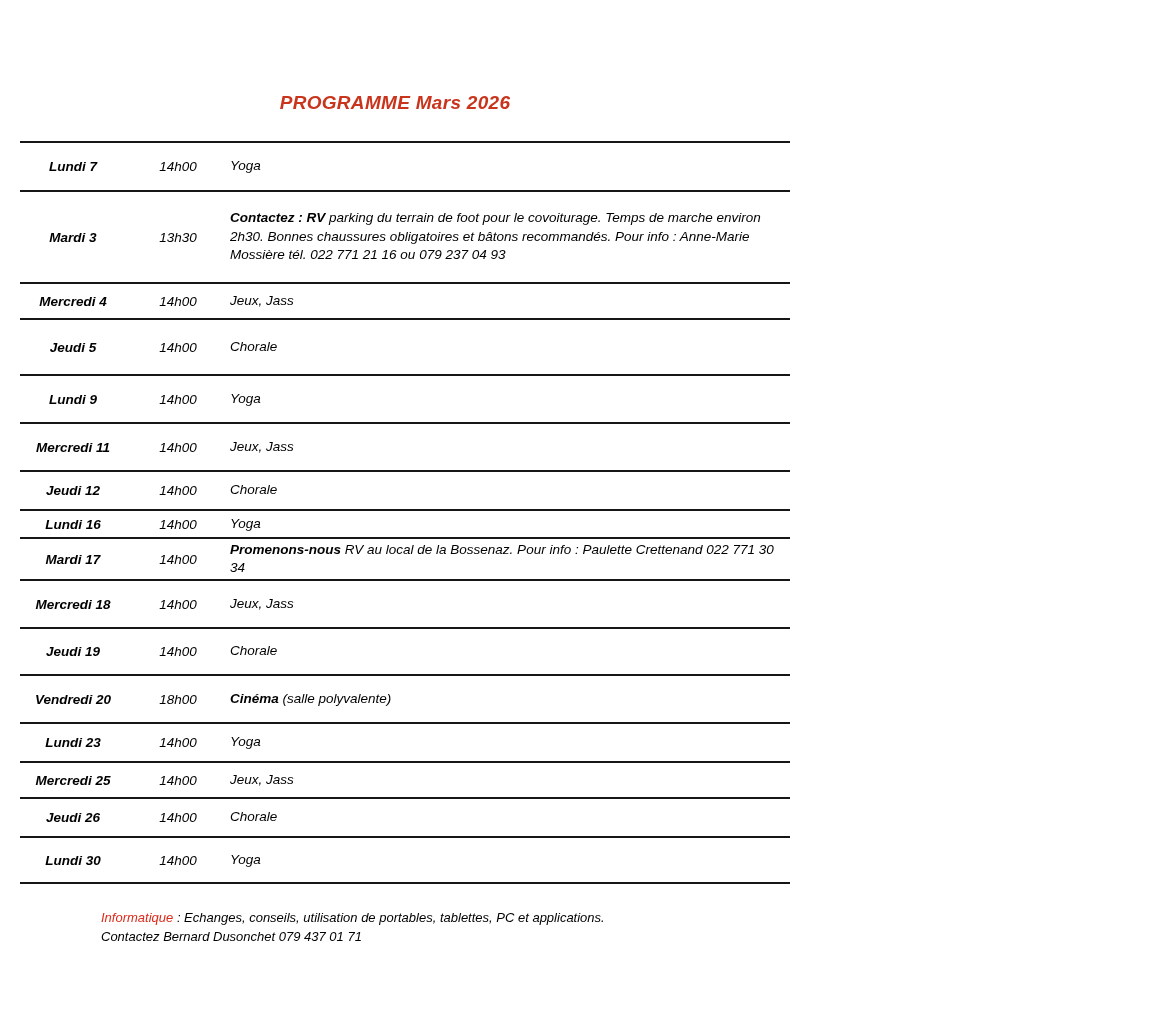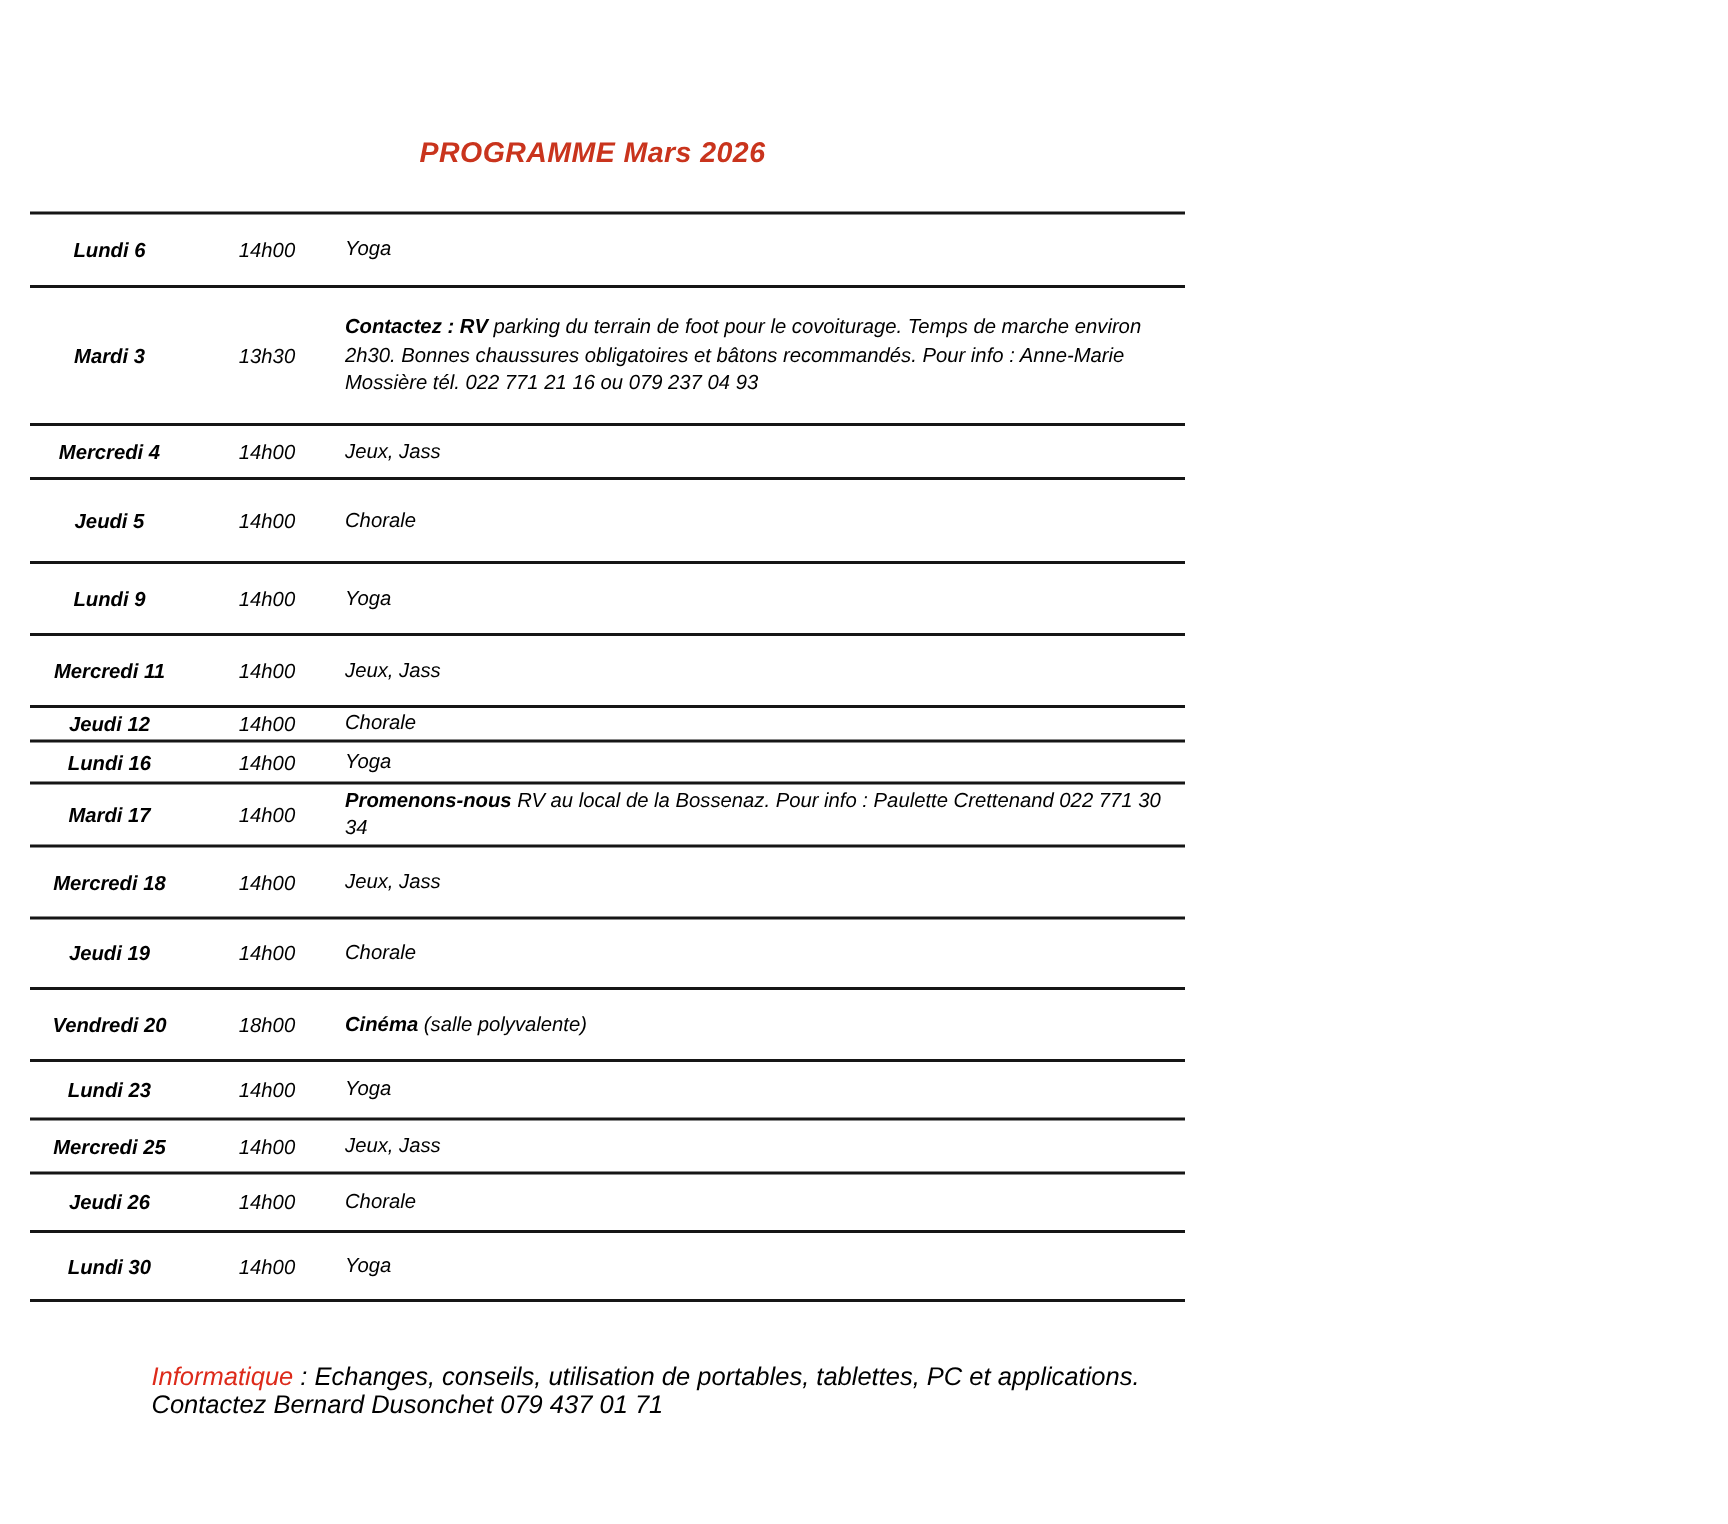--- a/index.html
+++ b/index.html
@@ -59,34 +59,34 @@
   }
   td.act {
     padding-right: 4px;
     line-height: 18.5px;
   }
   td.act .lead { font-weight: bold; }
   .footer {
     position: absolute;
     left: 101px;
     top: 908px;
-    font-size: 17px;
+    font-size: 13px;
     line-height: 19px;
   }
   .footer .f-label { color: var(--footer-red); }
 </style>
 </head>
 <body>
 
 <div class="doc-title">PROGRAMME Mars 2026</div>
 
 <table class="schedule">
   <tbody>
       <tr style="height: 49px;">
-        <td class="day">Lundi 6</td>
+        <td class="day">Lundi 7</td>
         <td class="time">14h00</td>
         <td class="act">Yoga</td>
       </tr>
       <tr style="height: 92px;">
         <td class="day">Mardi 3</td>
         <td class="time">13h30</td>
         <td class="act"><span class="lead">Contactez : RV</span> parking du terrain de foot pour le covoiturage. Temps de marche environ 2h30. Bonnes chaussures obligatoires et bâtons recommandés. Pour info : Anne-Marie Mossière tél. 022 771 21 16 ou 079 237 04 93</td>
       </tr>
       <tr style="height: 36px;">
         <td class="day">Mercredi 4</td>
@@ -101,21 +101,21 @@
       <tr style="height: 48px;">
         <td class="day">Lundi 9</td>
         <td class="time">14h00</td>
         <td class="act">Yoga</td>
       </tr>
       <tr style="height: 48px;">
         <td class="day">Mercredi 11</td>
         <td class="time">14h00</td>
         <td class="act">Jeux, Jass</td>
       </tr>
-      <tr style="height: 23px;">
+      <tr style="height: 39px;">
         <td class="day">Jeudi 12</td>
         <td class="time">14h00</td>
         <td class="act">Chorale</td>
       </tr>
       <tr style="height: 28px;">
         <td class="day">Lundi 16</td>
         <td class="time">14h00</td>
         <td class="act">Yoga</td>
       </tr>
       <tr style="height: 42px;">

